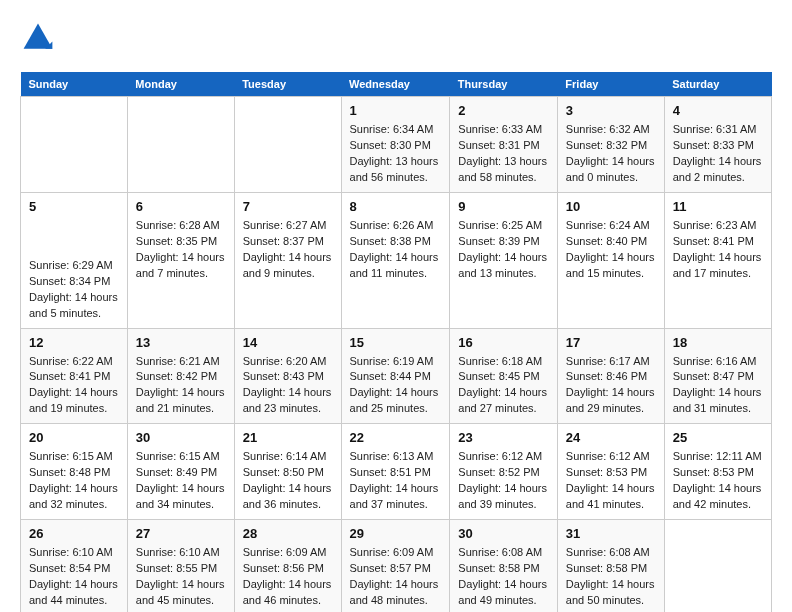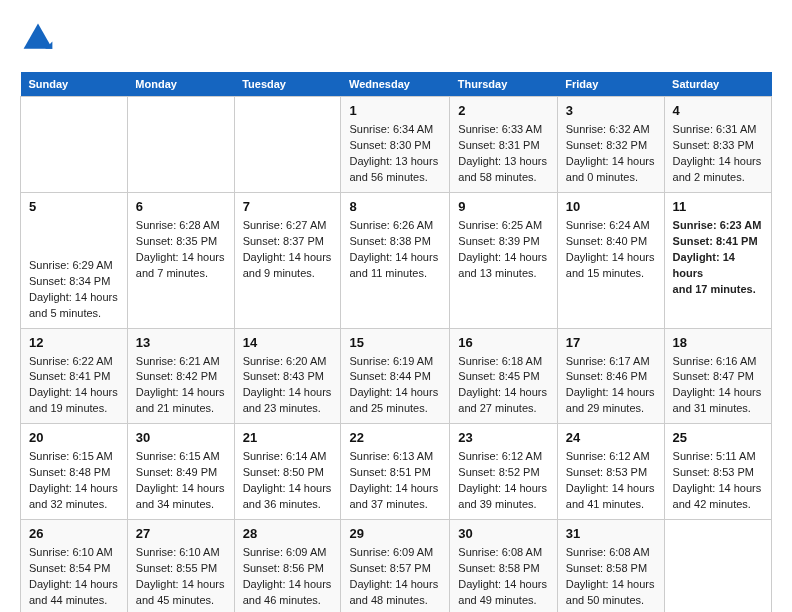--- a/index.html
+++ b/index.html
@@ -189,21 +189,21 @@
         </td>
         <td>
           <div class="day-num">10</div>
           <div class="day-info" style="white-space: pre-line;">Sunrise: 6:24 AM
 Sunset: 8:40 PM
 Daylight: 14 hours
 and 15 minutes.</div>
         </td>
         <td>
           <div class="day-num">11</div>
-          <div class="day-info" style="white-space: pre-line; font-weight: bold;">Sunrise: 6:23 AM
+          <div class="day-info" style="white-space: pre-line;">Sunrise: 6:23 AM
 Sunset: 8:41 PM
 Daylight: 14 hours
 and 17 minutes.</div>
         </td>
       </tr>
       <tr>
         <td>
           <div class="day-num">12</div>
           <div class="day-info" style="white-space: pre-line;">Sunrise: 6:22 AM
 Sunset: 8:41 PM
@@ -291,21 +291,21 @@
         </td>
         <td>
           <div class="day-num">24</div>
           <div class="day-info" style="white-space: pre-line;">Sunrise: 6:12 AM
 Sunset: 8:53 PM
 Daylight: 14 hours
 and 41 minutes.</div>
         </td>
         <td>
           <div class="day-num">25</div>
-          <div class="day-info" style="white-space: pre-line;">Sunrise: 5:11 AM
+          <div class="day-info" style="white-space: pre-line;">Sunrise: 12:11 AM
 Sunset: 8:53 PM
 Daylight: 14 hours
 and 42 minutes.</div>
         </td>
       </tr>
       <tr>
         <td>
           <div class="day-num">26</div>
           <div class="day-info" style="white-space: pre-line;">Sunrise: 6:10 AM
 Sunset: 8:54 PM

